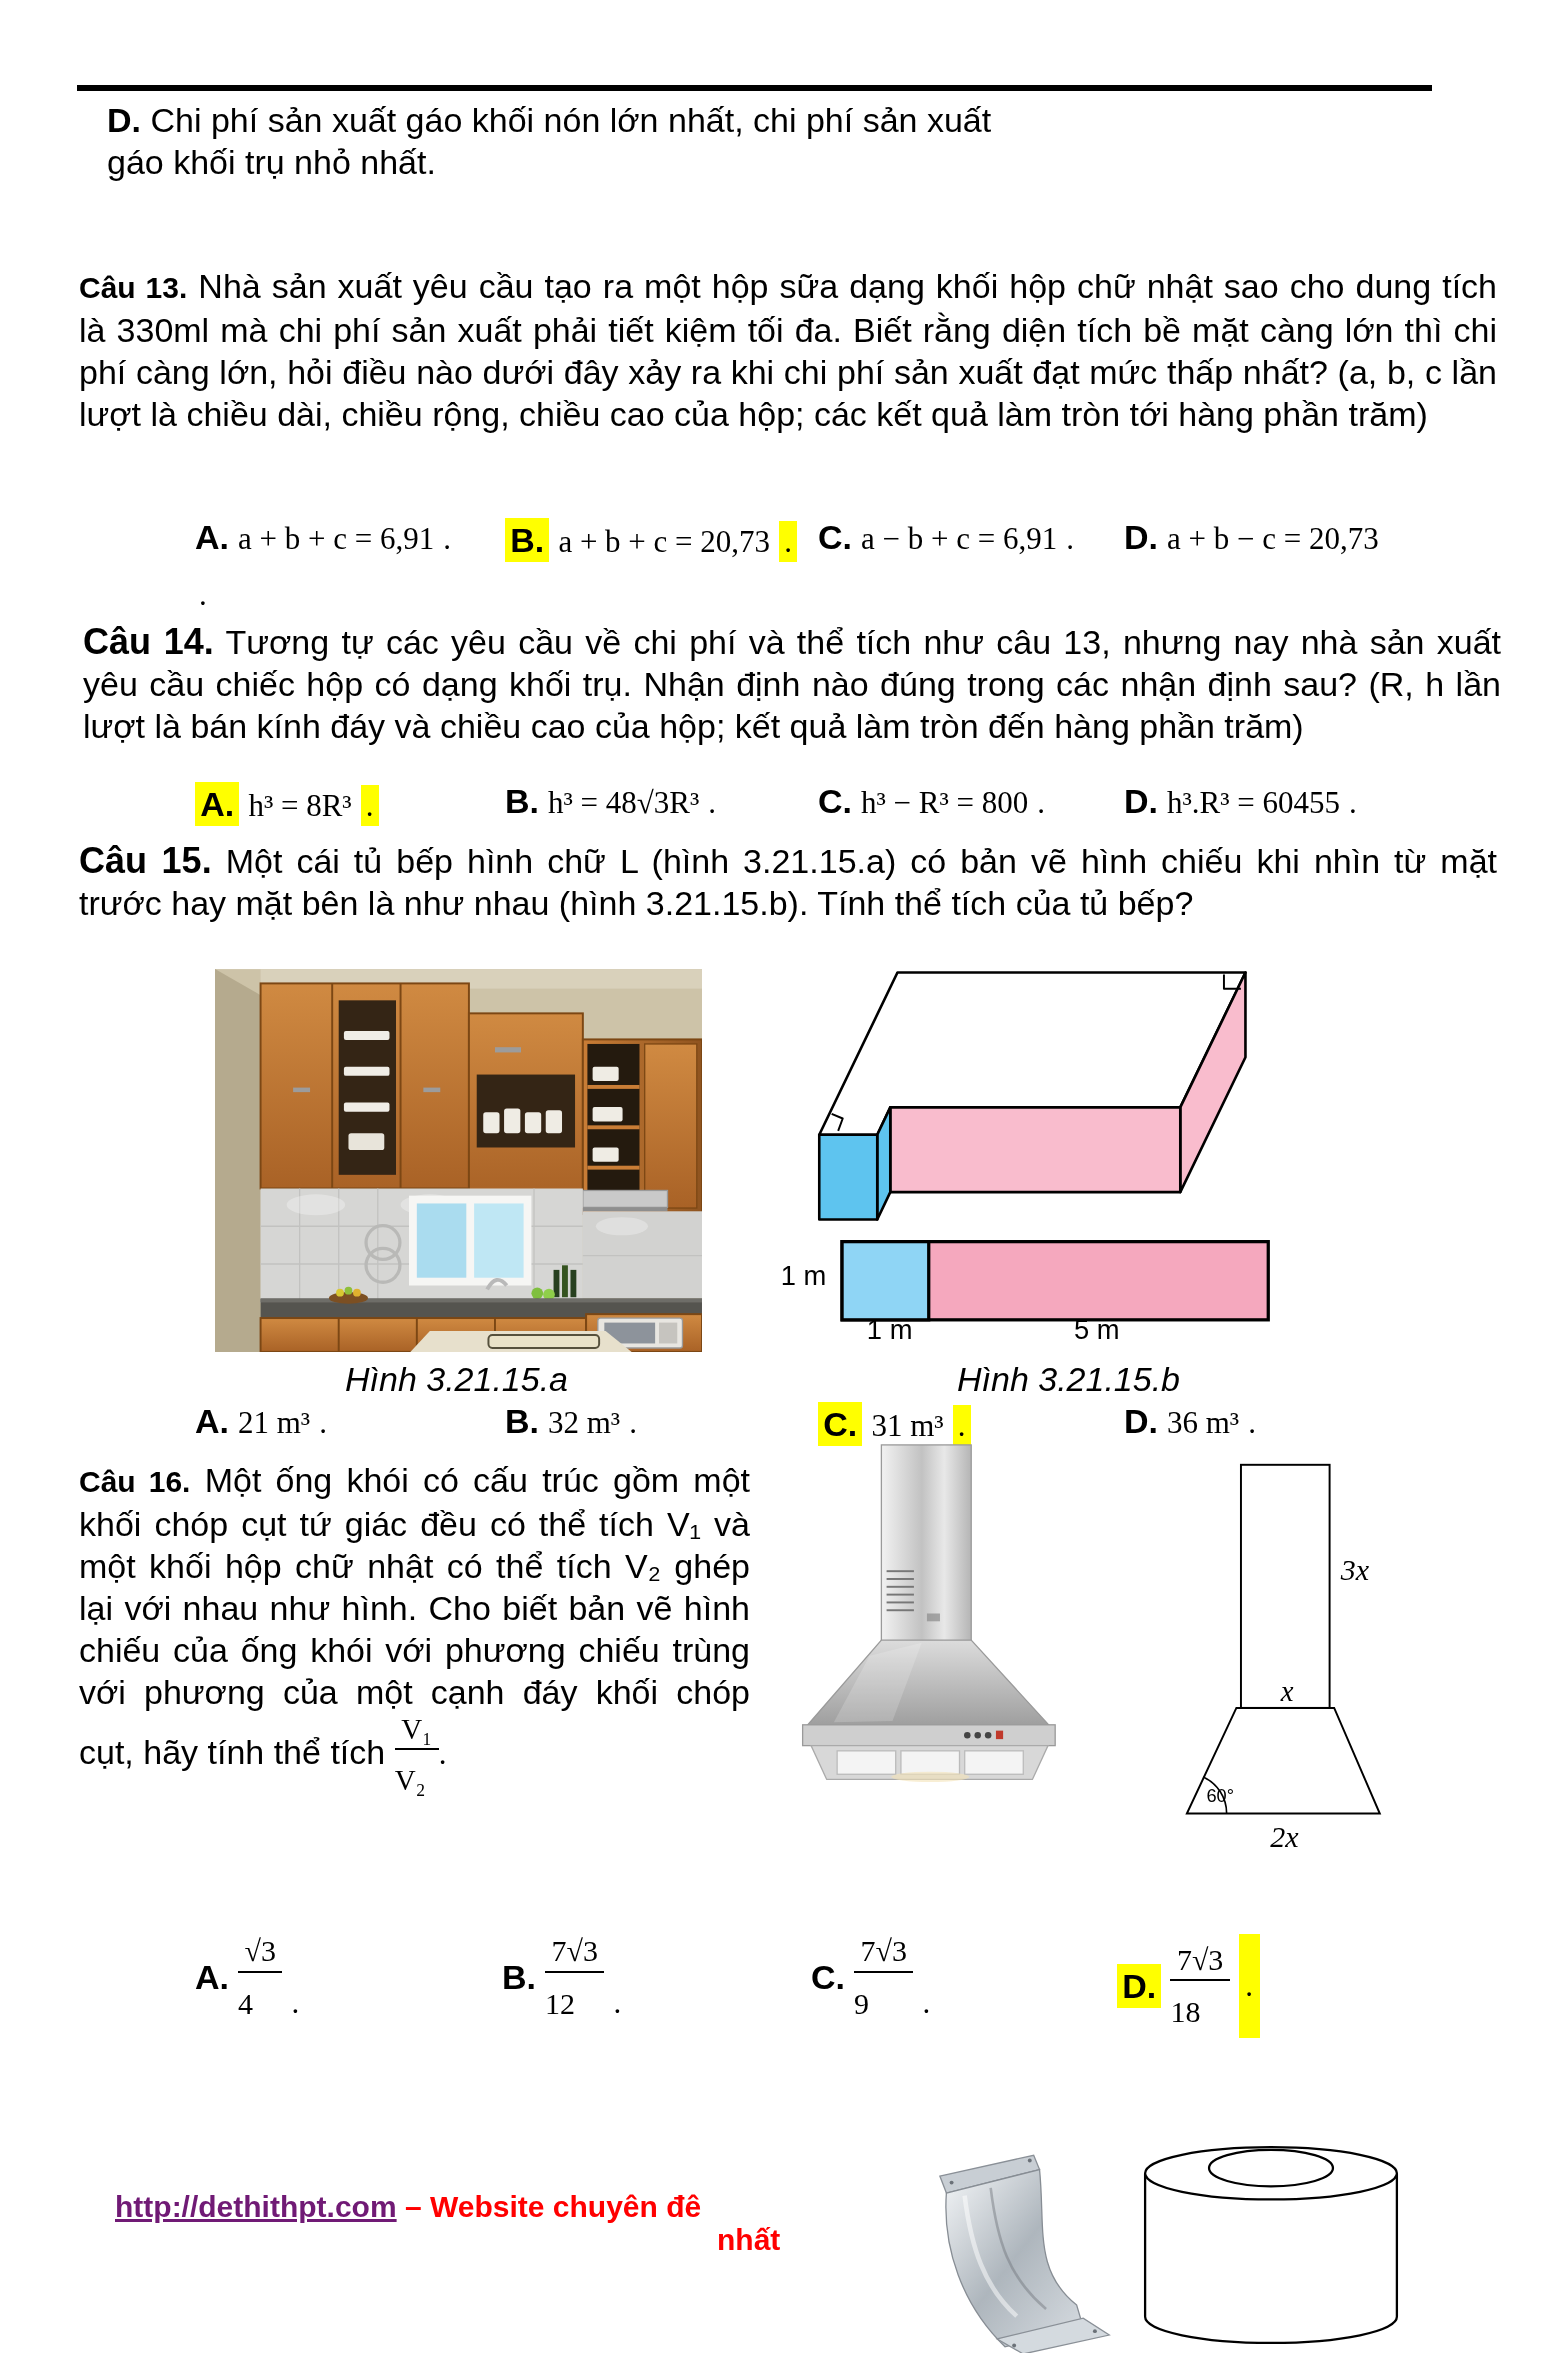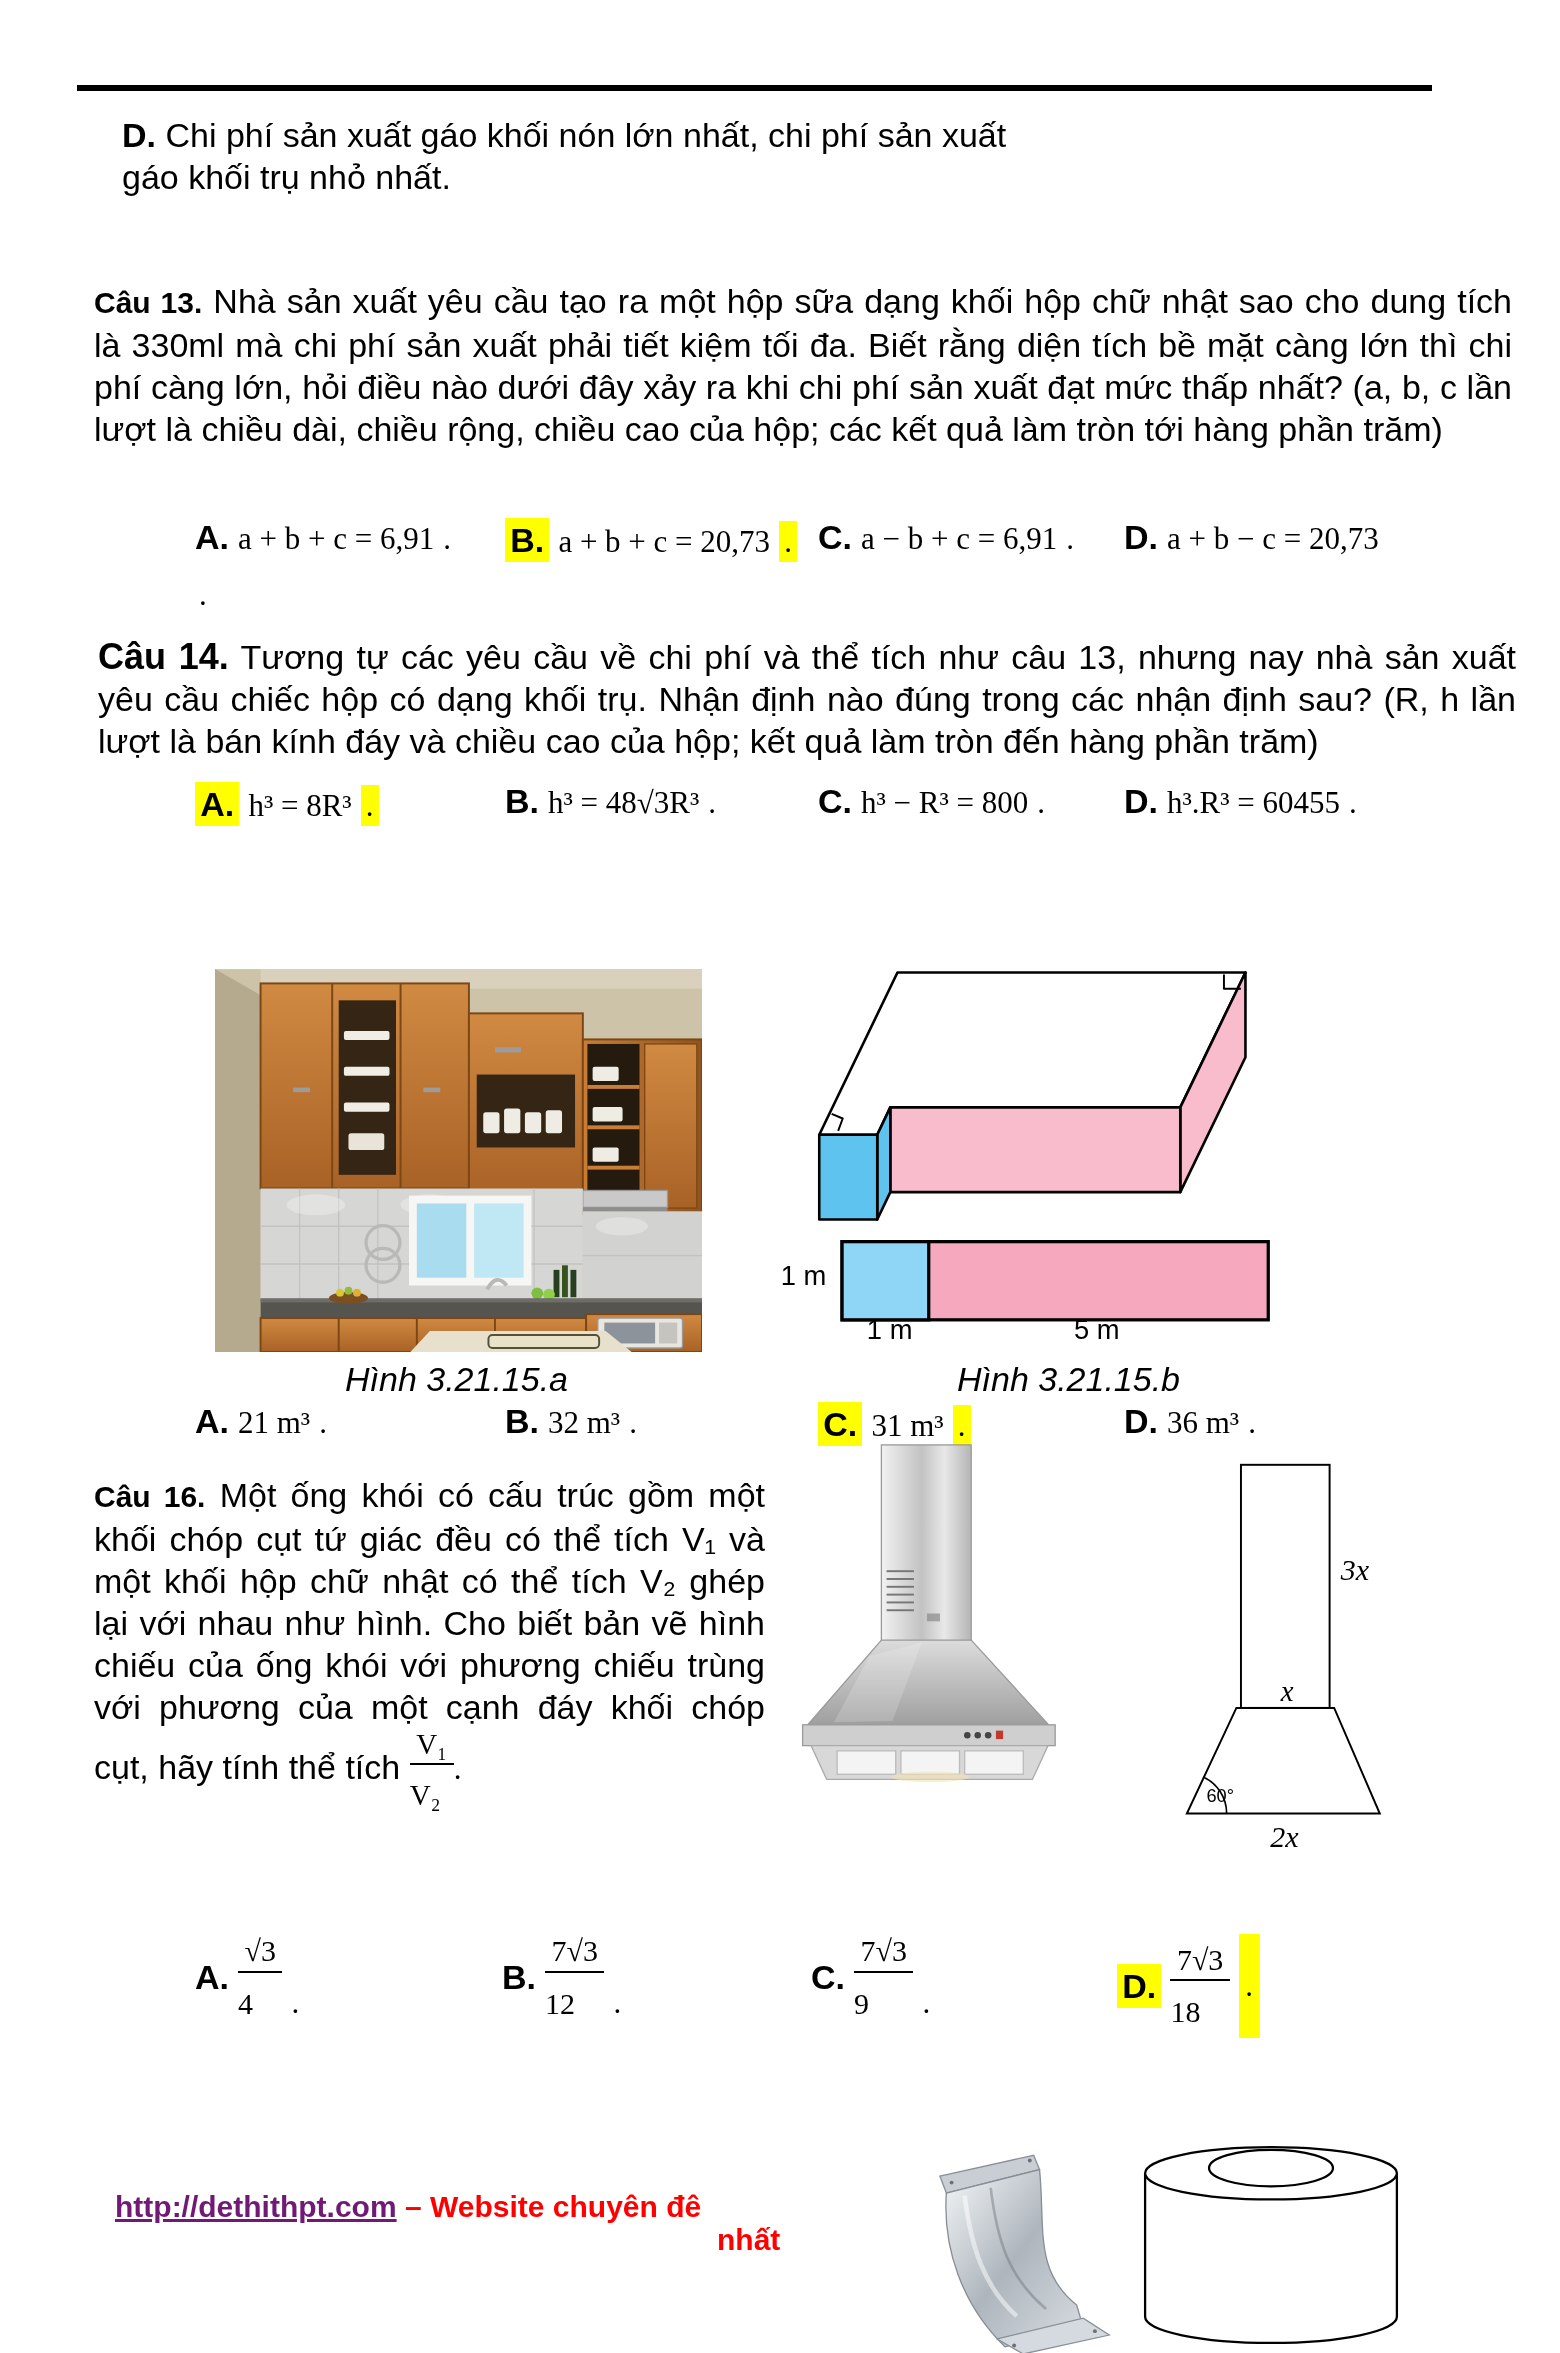--- a/index.html
+++ b/index.html
@@ -1,19 +1,19 @@
 <!DOCTYPE html>
 <html style="font-size:10.4px"><head>
 <meta charset="utf-8">
 <style>
   html,body{margin:0;padding:0;background:#888}
   .page{position:relative;width:1561px;height:2354px;background:#ffffff;
         font-family:"Liberation Sans",sans-serif;color:#000;overflow:hidden}
   .rule{position:absolute;background:#000}
-  .para{position:absolute;margin:16px;font-size:34px;line-height:42px;text-align:justify}
+  .para{position:absolute;margin:1px;font-size:34px;line-height:42px;text-align:justify}
   .qlbl{font-weight:bold}
   .qlbl.serif{font-family:Liberation Sans, sans-serif;font-size:30px}
   .ansrow{position:absolute;left:0;width:1561px}
   .ans{position:absolute;display:flex;align-items:baseline;gap:9px;white-space:nowrap}
   .ans.mid{align-items:center}
   .albl{font-weight:bold;font-size:34px}
   .af,.asuf{font-family:"Liberation Serif",serif;font-size:31px}
   .hl{background:#ffff00;padding:2.6px 5.2px}
   .hl-tall{background:#ffff00;padding:34px 6.5px;align-self:center}
   .frac{display:inline-block;text-align:left;font-family:"Liberation Serif",serif;
@@ -90,20 +90,24 @@
       <span class="af">h³ − R³ = 800</span>
       <span class="asuf">.</span>
     </div>
     <div class="ans" style="left:1124px">
       <span class="albl">D.</span>
       <span class="af">h³.R³ = 60455</span>
       <span class="asuf">.</span>
     </div>
   </div>
 
+  <p class="para" style="left:78px;top:839px;width:1418px">
+    <span class="qlbl" style="font-size:36px">Câu 15.</span>
+    <span>Một cái tủ bếp hình chữ L (hình 3.21.15.a) có bản vẽ hình chiếu khi nhìn từ mặt trước hay mặt bên là như nhau (hình 3.21.15.b). Tính thể tích của tủ bếp?</span>
+  </p>
 
   <svg class="fig" style="left:215px;top:969px" width="487" height="383" viewBox="0 0 748 588">
     <defs>
       <linearGradient id="wood" x1="0" y1="0" x2="0" y2="1">
         <stop offset="0" stop-color="#d08a42"></stop>
           <stop offset="1" stop-color="#a96226"></stop>
       </linearGradient>
       <linearGradient id="wood2" x1="0" y1="0" x2="1" y2="0">
         <stop offset="0" stop-color="#c97d36"></stop>
           <stop offset="1" stop-color="#8f5420"></stop>

